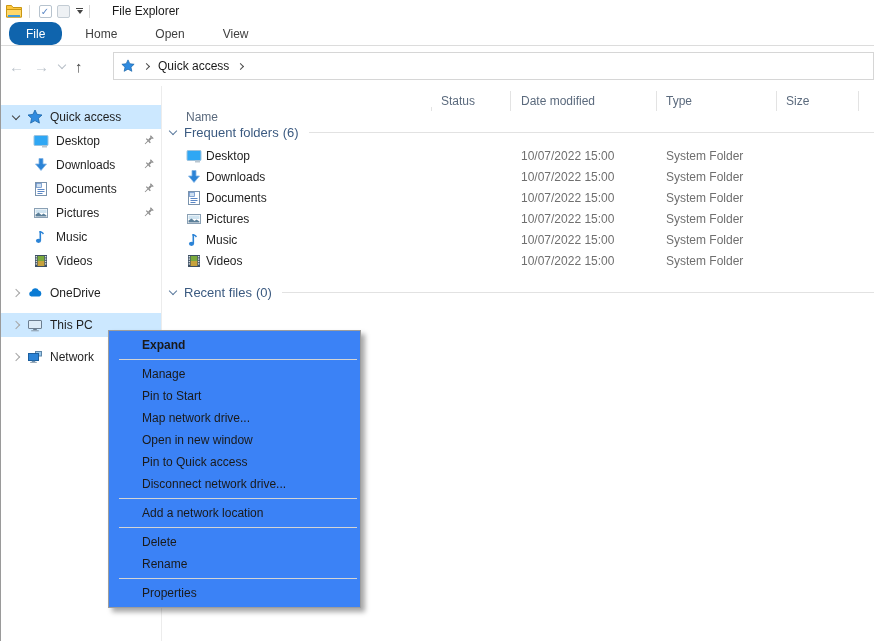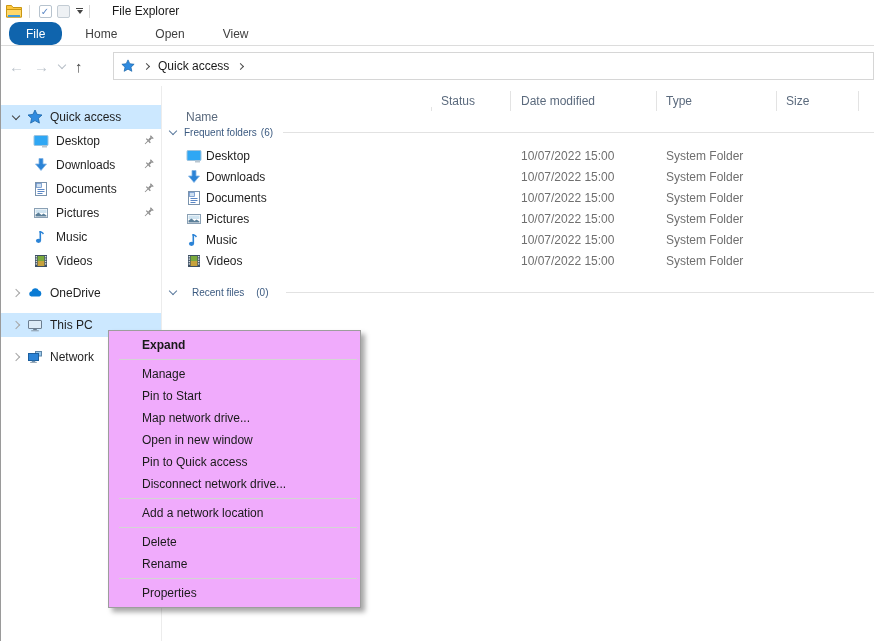--- a/index.html
+++ b/index.html
@@ -52,36 +52,36 @@
   
   .content { position:absolute; left:161px; top:0; right:0; bottom:0; background:#fff; }
   .colhead { position:absolute; top:0; left:0; right:0; height:30px; }
   .colcell { position:absolute; top:5px; bottom:5px; line-height:20px; color:#5b6a7d; border-right:1px solid #e3e3e3; padding-left:9px; }
   .c-name { left:0; width:270px; padding-left:24px;margin-top:16px; }
   .c-status { left:270px; width:79px; }
   .c-date { left:349px; width:146px; padding-left:10px; }
   .c-type { left:495px; width:120px; }
   .c-size { left:615px; width:82px; }
 
-  .grouphead { position:absolute; left:0; right:0; height:20px; display:flex; align-items:center; color:#3b5a80; font-size:10px; }
+  .grouphead { position:absolute; left:0; right:0; height:20px; display:flex; align-items:center; color:#3b5a80; font-size:13px; }
   .grouphead .gchev { width:6px; height:6px; border-right:1.5px solid #5b7a9d; border-bottom:1.5px solid #5b7a9d; transform:rotate(45deg); margin:-2px 8px 0 8px; }
   .grouphead .gline { flex:1; border-top:1px solid #e2e2e2; margin-left:10px; }
   .grouphead .cnt { margin-left:4px; }
   .g1 { top:36px; }
-  .g2 { top:196px;gap:8px; }
+  .g2 { top:196px; }
 
   .rows { position:absolute; top:60px; left:0; right:0; }
   .frow { position:relative; height:21px; }
   .frow .icon { position:absolute; left:24px; top:2px; width:16px; height:16px; }
   .frow .fname { position:absolute; left:44px; top:3px; color:#1f1f1f; }
   .frow .fdate { position:absolute; left:359px; top:3px; color:#6f6f6f; }
   .frow .ftype { position:absolute; left:504px; top:3px; color:#6f6f6f; }
 
   
-  .ctxmenu { position:absolute; left:107px; top:330px; width:253px; background:#f0abfc; border:1px solid #9d9d9d; box-shadow:4px 4px 5px rgba(0,0,0,.35); padding:3px 0; z-index:20; }
+  .ctxmenu { position:absolute; left:107px; top:330px; width:253px; background:#3b82f6; border:1px solid #9d9d9d; box-shadow:4px 4px 5px rgba(0,0,0,.35); padding:3px 0; z-index:20; }
   .mi { height:22px; line-height:22px; padding-left:33px; color:#1a1a1a; }
   .mi.bold { font-weight:bold; }
   .msep { height:1px; background:#d4d4d4; margin:3px 3px 3px 10px; }
 
   svg { display:block; }
 </style>
 </head>
 <body>
 
 <div id="window">

